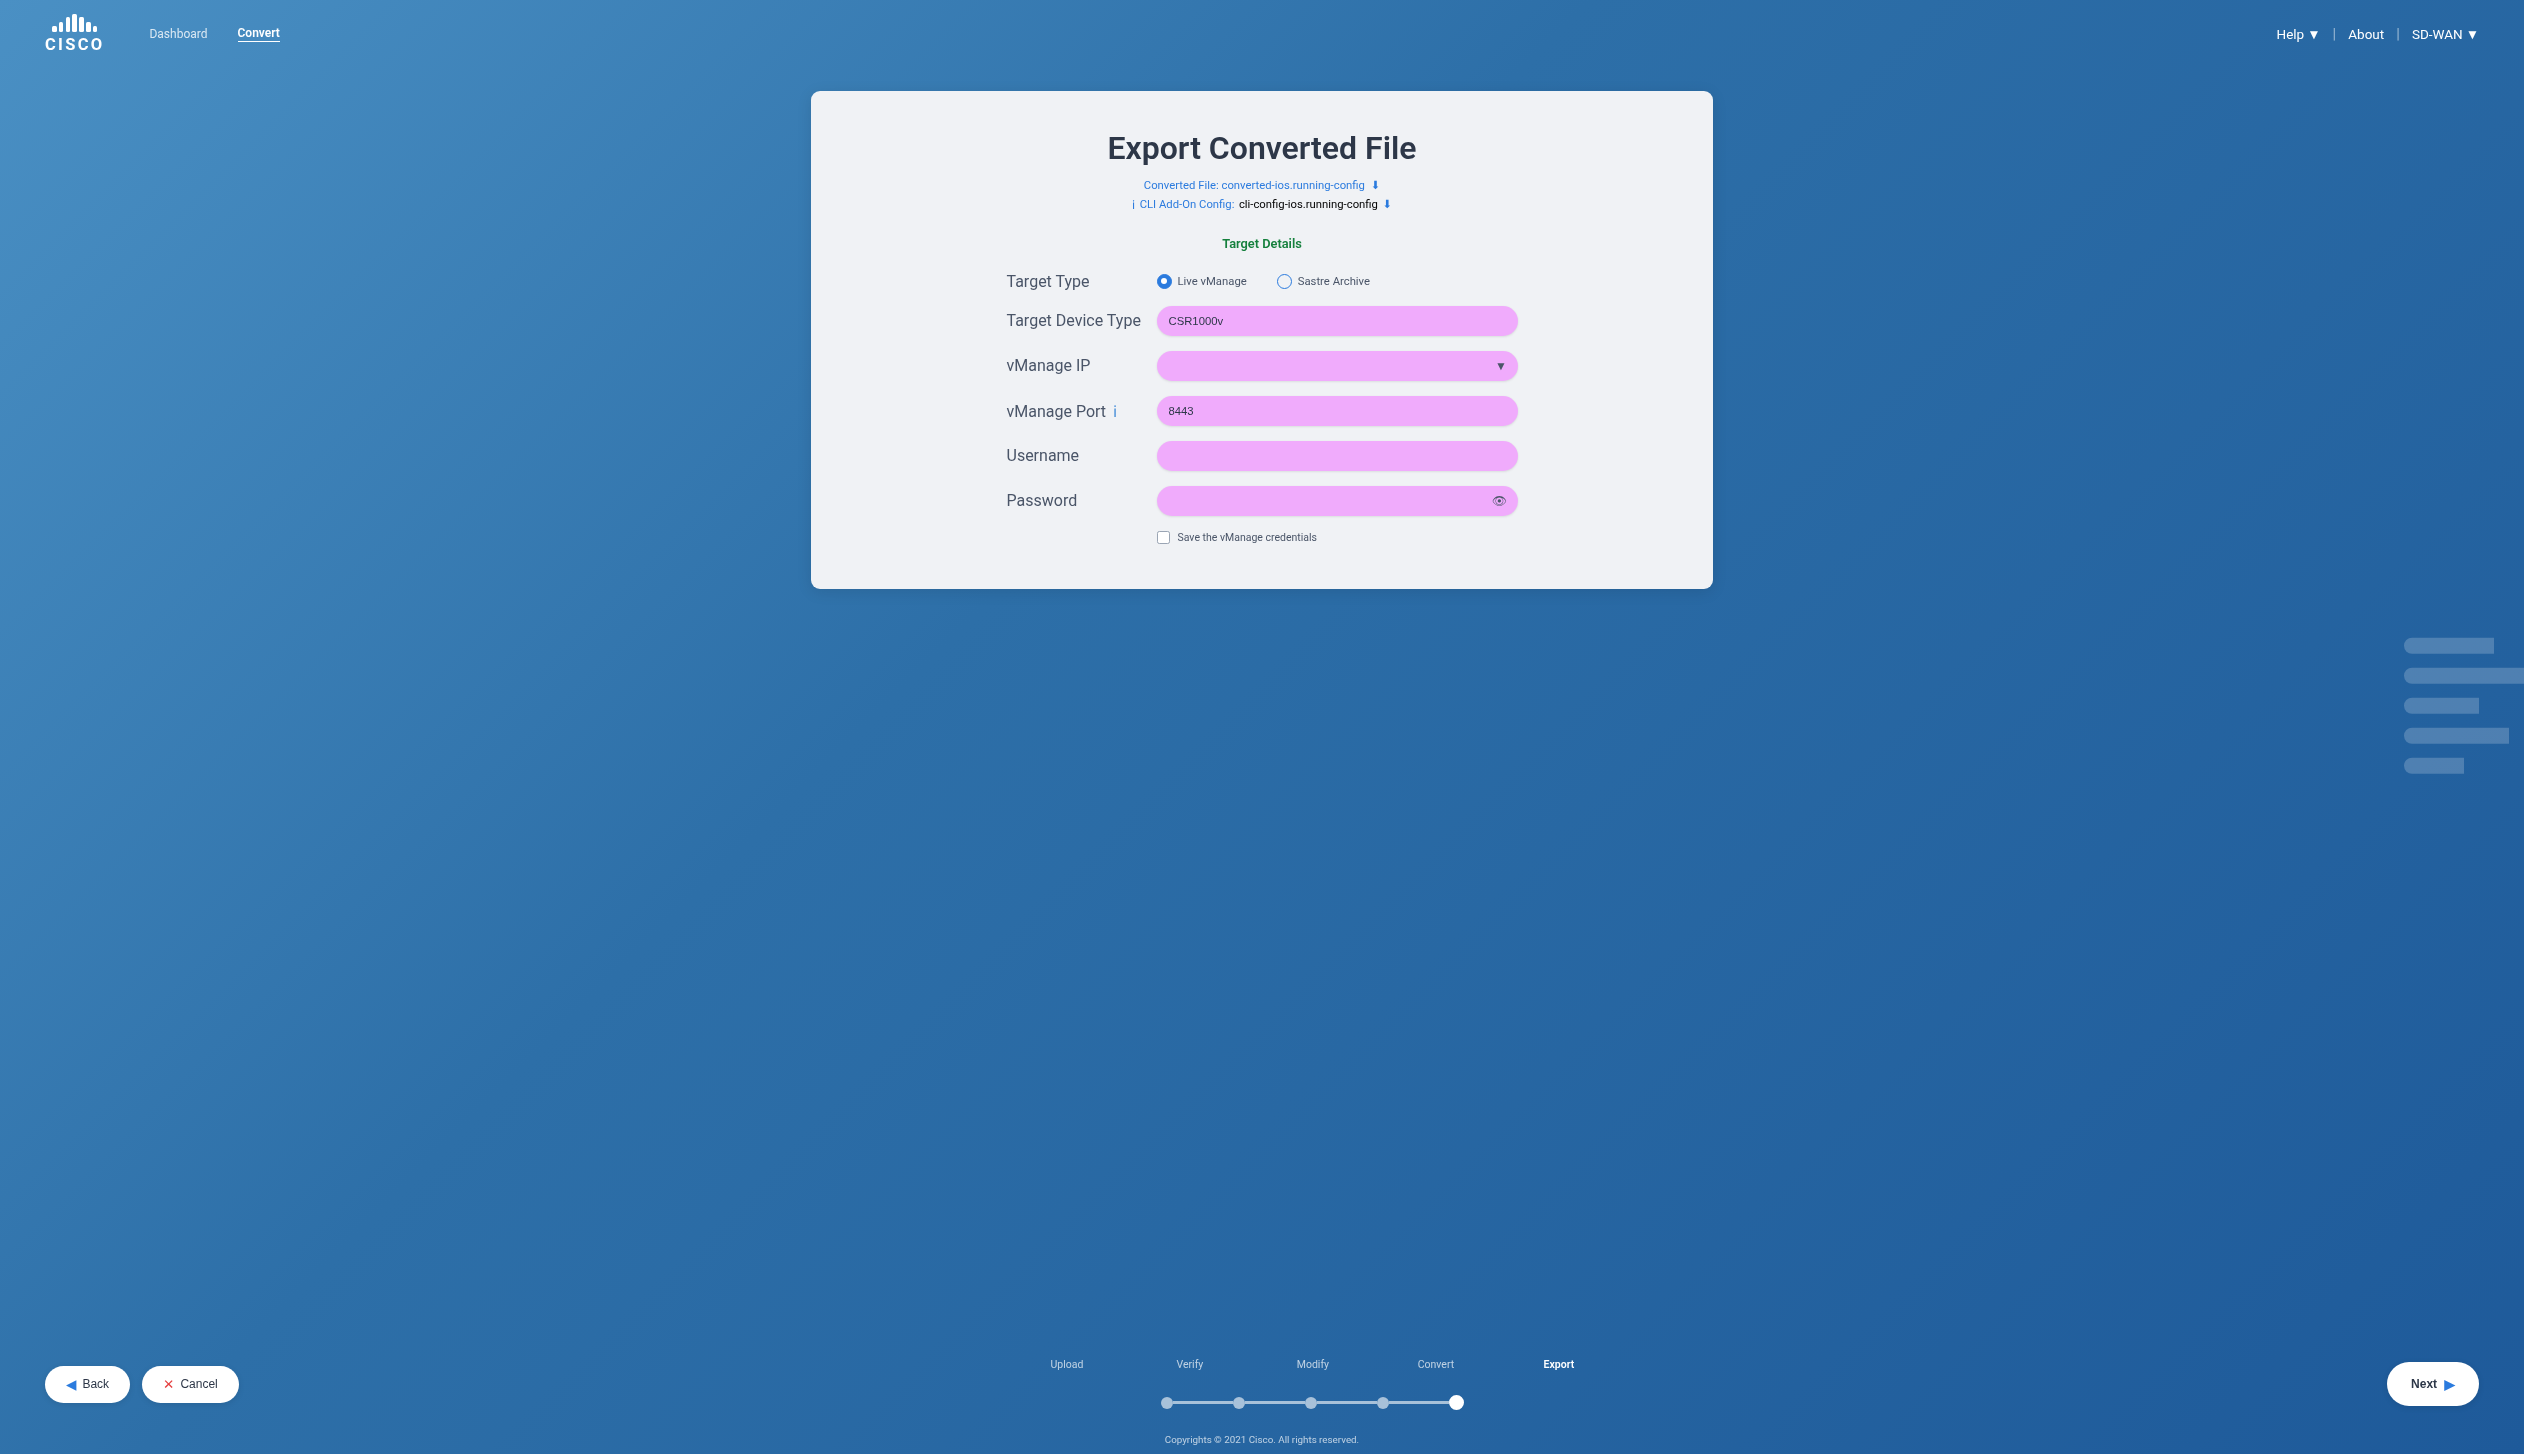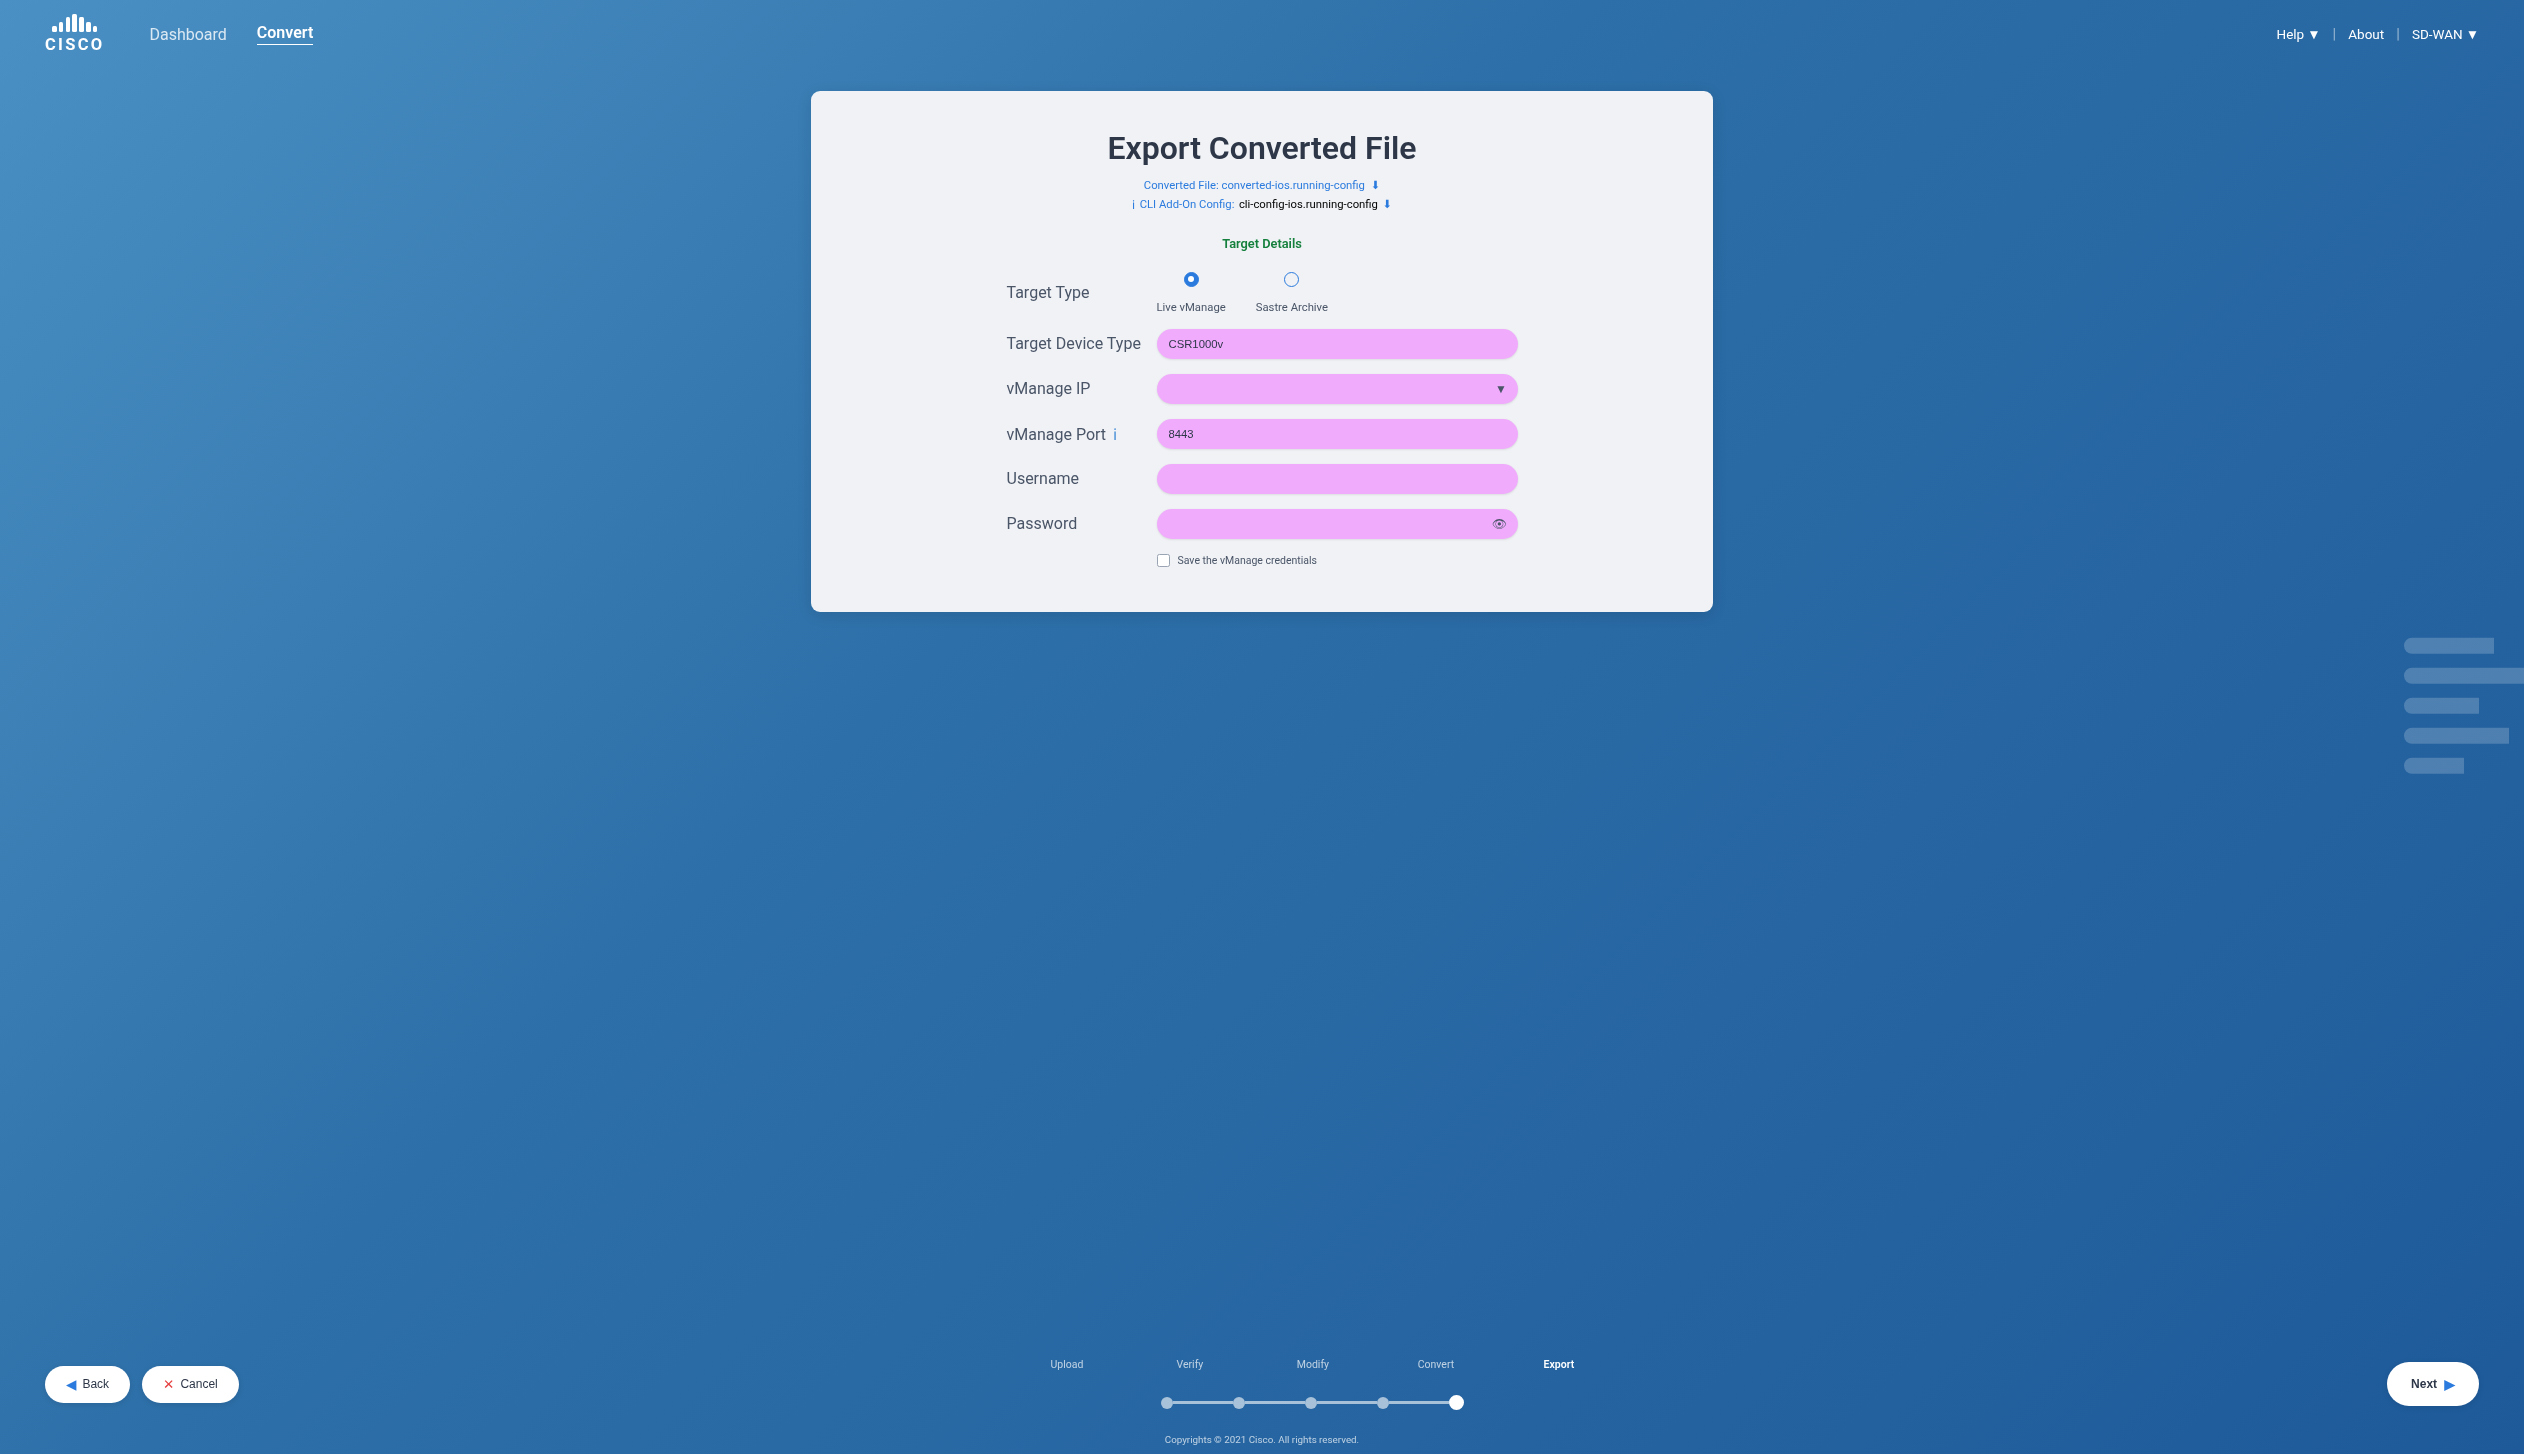--- a/index.html
+++ b/index.html
@@ -50,21 +50,21 @@
 
     .nav-links {
       display: flex;
       gap: 30px;
       align-items: center;
     }
 
     .nav-link {
       color: rgba(255,255,255,0.8);
       text-decoration: none;
-      font-size: 16px;
+      font-size: 12px;
       font-weight: 400;
       cursor: pointer;
     }
 
     .nav-link.active {
       color: white;
       font-weight: 600;
       border-bottom: 1.5px solid white;
       padding-bottom: 1.5px;
     }
@@ -200,25 +200,24 @@
 
     .radio-group {
       display: flex;
       gap: 30px;
       align-items: center;
     }
 
     .radio-option {
       display: flex;
       align-items: center;
-      gap: 14px;
+      gap: 6px;
       cursor: pointer;
       font-size: 11.3px;
       color: #4a5568;
-      flex-direction: column;
     }
 
     .radio-circle {
       width: 15px;
       height: 15px;
       border-radius: 50%;
       border: 1.5px solid #2b7bde;
       display: flex;
       align-items: center;
       justify-content: center;

